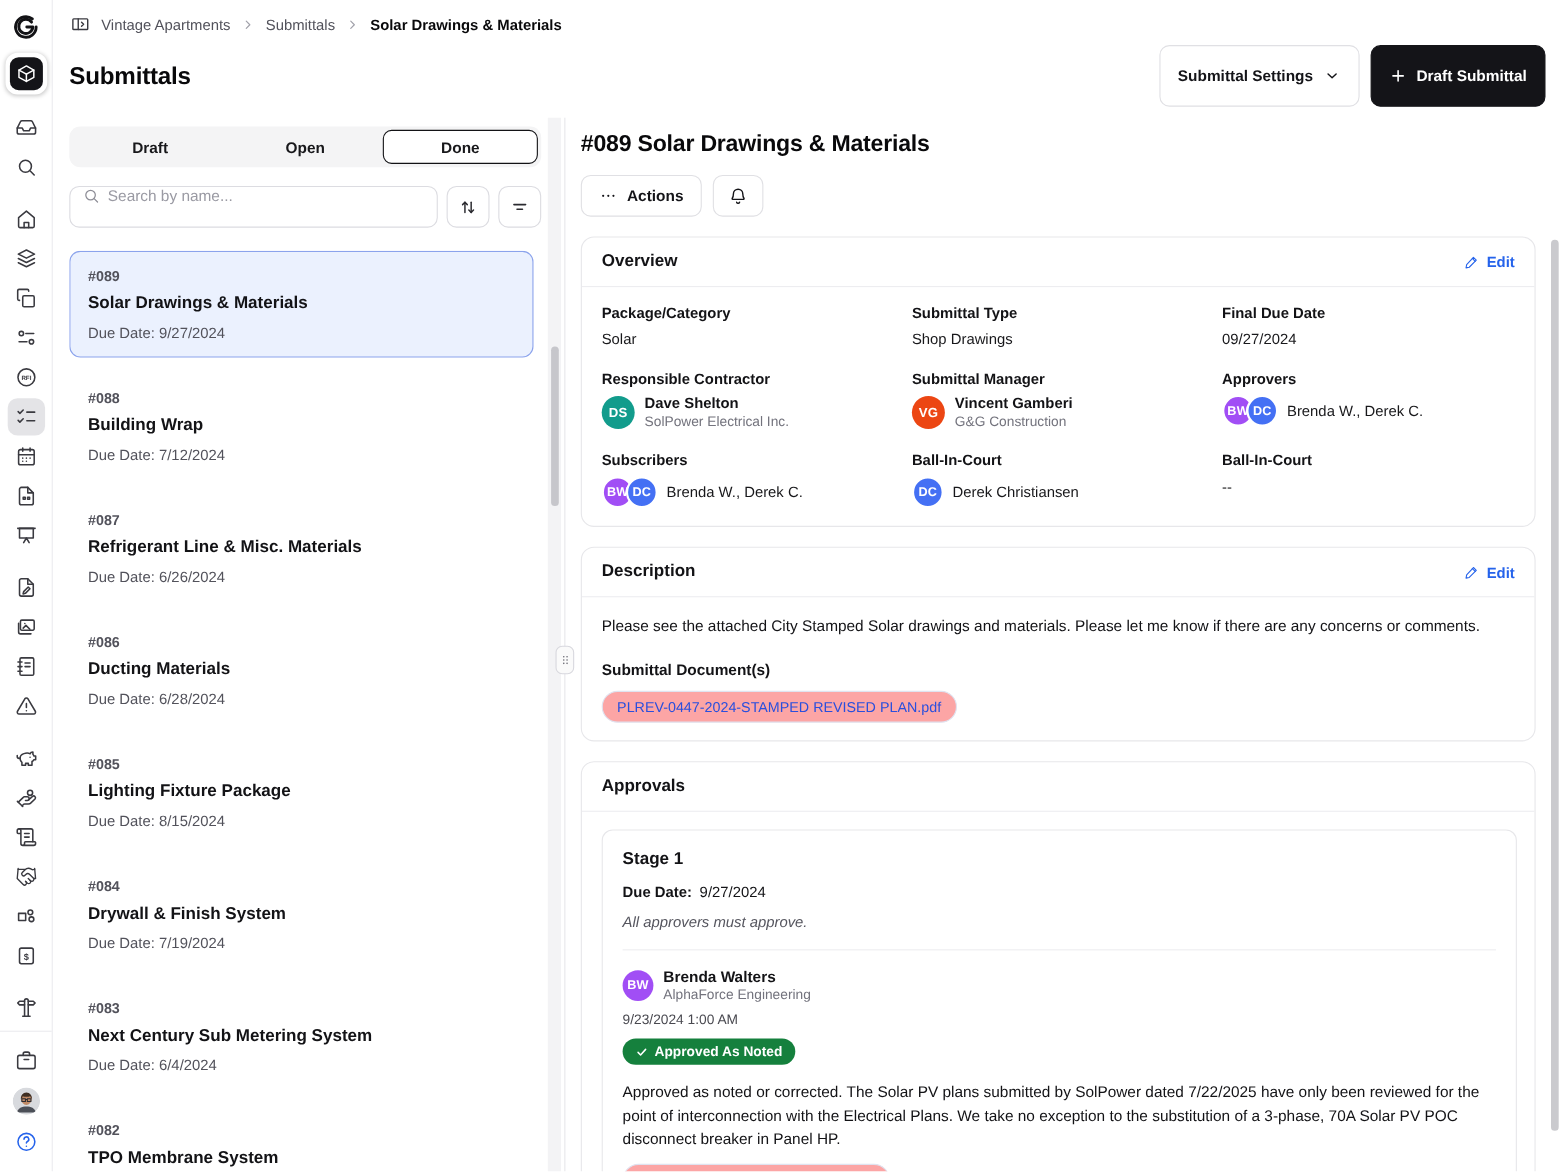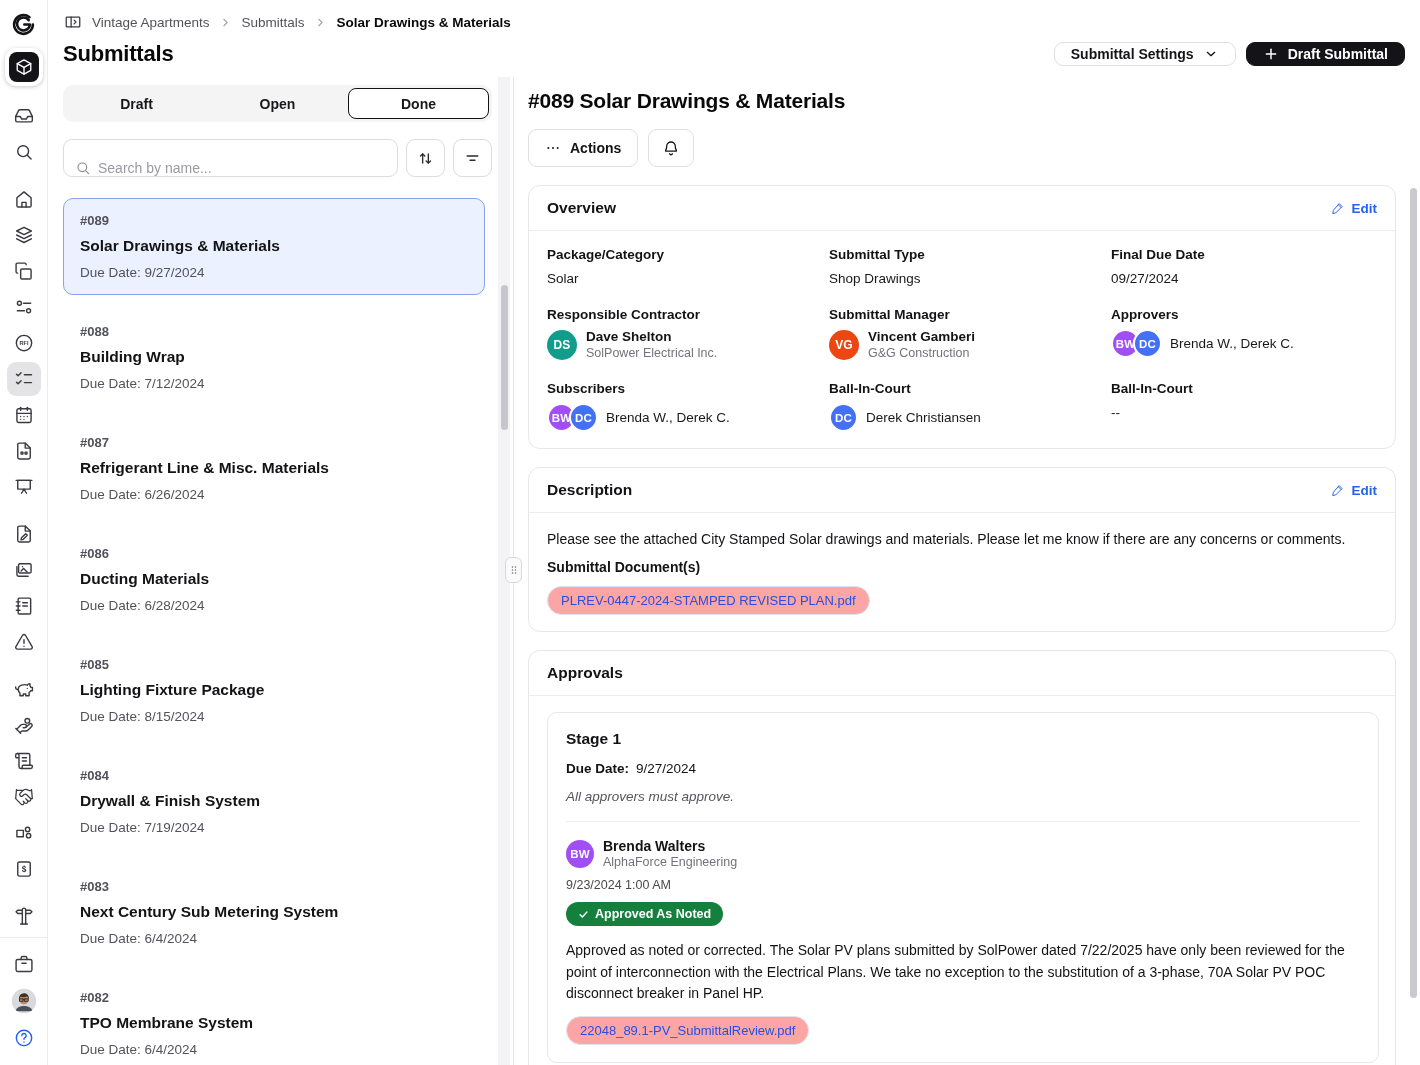--- a/index.html
+++ b/index.html
@@ -27,33 +27,33 @@
   .crumbs{display:flex;align-items:center;gap:9px;padding:10px 16px 0 15px;font-size:13.5px;color:#52525b;height:34px}
   .ric-sm{width:20px;height:20px;display:grid;place-items:center;color:#3a3a40;cursor:pointer}
   .ric-sm svg{width:18px;height:18px}
   .crumb{cursor:pointer}
   .crumb-sep{width:14px;height:14px;color:#a1a1aa;display:grid;place-items:center}
   .crumb-sep svg{width:13px;height:13px}
   .crumb-current{color:#09090b;font-weight:700}
   .title-row{display:flex;align-items:center;justify-content:space-between;padding:7px 15px 10px}
   h1{font-size:22px;font-weight:800;letter-spacing:-.2px;color:#09090b}
   .tr-actions{display:flex;gap:10px}
-  .btn{height:24px;border-radius:9px;border:1px solid #e0e0e4;background:#fff;font-family:inherit;font-size:14px;font-weight:600;color:#141418;display:inline-flex;align-items:center;gap:9px;padding:0 16px;cursor:pointer}
+  .btn{height:56px;border-radius:9px;border:1px solid #e0e0e4;background:#fff;font-family:inherit;font-size:14px;font-weight:600;color:#141418;display:inline-flex;align-items:center;gap:9px;padding:0 16px;cursor:pointer}
   .btn .bi{width:16px;height:16px;display:grid;place-items:center}
   .btn .bi svg{width:16px;height:16px}
   .btn-dark{background:#141418;border-color:#141418;color:#fff}
 
   
   .columns{flex:1;display:flex;min-height:0}
   .list-panel{width:466px;flex:none;border-right:1px solid #e7e7ea;position:relative;padding:8px 4px 0 15px;display:flex;flex-direction:column}
   .tabs{display:flex;width:429px;height:37px;background:#f4f4f5;border-radius:10px;padding:3px;flex:none}
   .tab{flex:1;border:1.5px solid transparent;background:transparent;border-radius:8px;font-family:inherit;font-size:14px;font-weight:600;color:#18181b;cursor:pointer}
   .tab.active{background:#fff;border-color:#131316;font-weight:700}
   .search-row{display:flex;gap:8px;margin-top:17px;width:429px}
-  .search-box{flex:1;height:38px;border:1px solid #dcdce1;border-radius:9px;display:flex;align-items:flex-end;gap:7px;padding:0 11px;background:#fff}
+  .search-box{flex:1;height:38px;border:1px solid #dcdce1;border-radius:9px;display:flex;align-items:flex-start;gap:7px;padding:0 11px;background:#fff}
   .si{width:16px;height:16px;color:#8d8d96;display:grid;place-items:center}
   .si svg{width:16px;height:16px}
   .search-box input{border:none;outline:none;flex:1;font-family:inherit;font-size:14px;color:#18181b;background:transparent}
   .search-box input::placeholder{color:#9a9aa3}
   .icon-btn{width:39px;height:38px;flex:none;border:1px solid #dcdce1;border-radius:9px;background:#fff;display:grid;place-items:center;color:#2b2b30;cursor:pointer}
   .icon-btn svg{width:17px;height:17px}
   .list{margin-top:21px;flex:1;overflow:hidden;width:437px}
   .item{width:422px;padding:14px 16px;border:1px solid transparent;border-radius:10px;margin-bottom:14px;cursor:pointer}
   .item.selected{background:var(--sel-bg,#ebf1fe);border-color:var(--sel-border,#8ba3ec)}
   .item-num{font-size:13px;font-weight:600;color:#52525b}
@@ -82,21 +82,21 @@
   .ov-value{font-size:13.5px;color:#18181b;margin-top:9px}
   .person{display:flex;align-items:center;gap:9px;margin-top:7px}
   .avatar{width:30px;height:30px;flex:none;border-radius:50%;color:#fff;font-size:12px;font-weight:700;display:grid;place-items:center;letter-spacing:.2px}
   .p-name{font-size:13.5px;font-weight:700;color:#131316}
   .p-co{font-size:12.5px;color:#73737d;margin-top:2px}
   .av-row{display:flex;align-items:center;margin-top:7px}
   .av-row .avatar{width:29px;height:29px;font-size:11.5px;border:2px solid #fff}
   .av-row .avatar + .avatar{margin-left:-7px}
   .av-names{font-size:13.5px;margin-left:8px;color:#18181b}
   .desc-text{font-size:14px;line-height:1.5;color:#131316}
-  .docs-label{font-size:14px;font-weight:700;margin-top:9px;color:#131316}
+  .docs-label{font-size:14px;font-weight:700;margin-top:21px;color:#131316}
   .file-pill{display:inline-block;margin-top:11px;padding:6px 13px;border:1px solid #dfe3f0;border-radius:16px;font-size:13px;font-weight:500;color:var(--file-link,#2a4fdd);cursor:pointer;background:#fca5a5}
   .stage-card{border:1px solid #e7e7ea;border-radius:10px;padding:17px 18px;width:832px}
   .stage-title{font-size:15.5px;font-weight:700;color:#131316}
   .stage-due{margin-top:13px;font-size:13.5px;color:#131316}
   .stage-due strong{margin-right:7px;font-weight:700}
   .stage-rule{margin-top:13px;font-size:13.5px;font-style:italic;color:#55555e}
   .stage-hr{border:none;border-top:1px solid #ededf0;margin:17px 0 16px}
   .review-head{display:flex;align-items:center;gap:9px}
   .review-head .avatar{width:28px;height:28px;font-size:11.5px}
   .rev-name{font-size:14px;font-weight:700;color:#131316}

